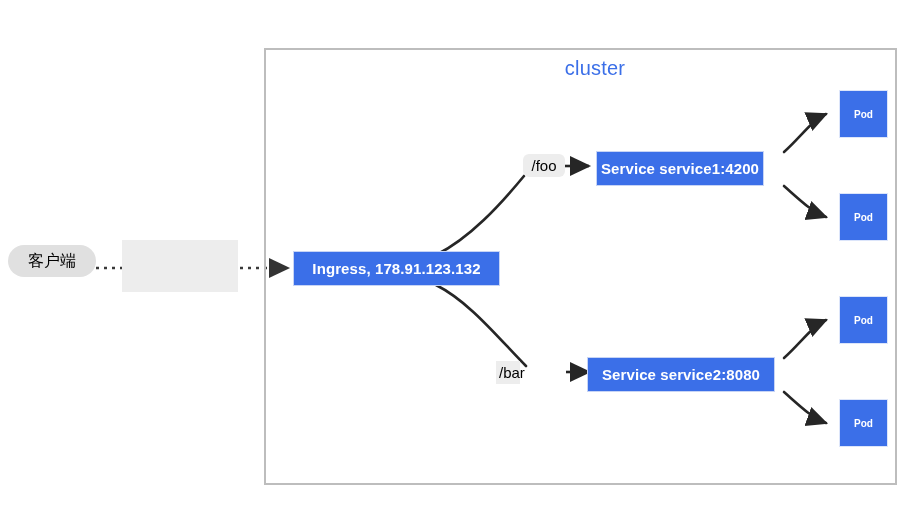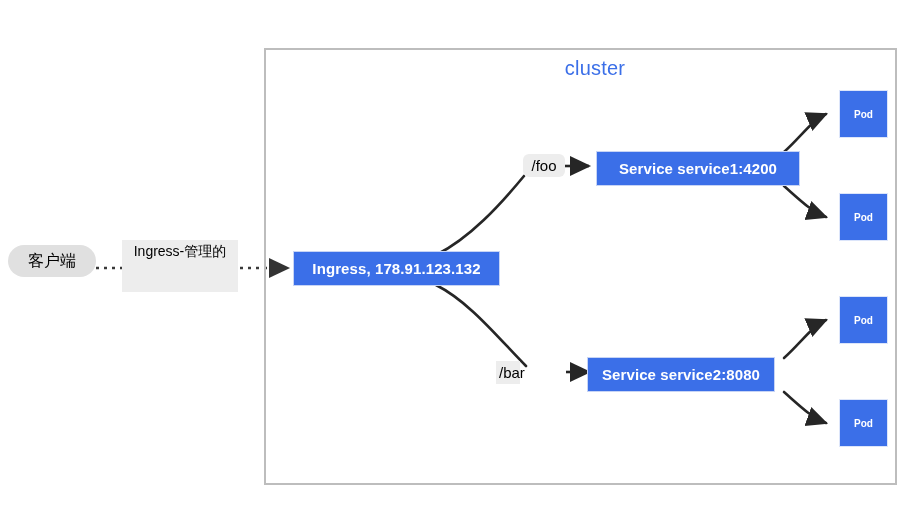--- a/index.html
+++ b/index.html
@@ -134,30 +134,29 @@
   </g>
 </svg>
 
 <div class="node cluster-box" style="left:264px; top:48px; width:633px; height:437px;"></div>
 
 <div class="node cluster-label" style="left:520px; top:57px; width:150px; height:22px;">cluster</div>
 
 <div class="node client-box" style="left:8px; top:245px; width:88px; height:32px;">客户端</div>
 
 <div class="edge-label-multiline" style="left:122px; top:240px; width:116px; height:52px;">
-  <div>Ingress-管理的</div>
 </div>
 
 <div class="node blue-box" style="left:293px; top:251px; width:207px; height:35px;">Ingress, 178.91.123.132</div>
 
 <div class="edge-label" style="left:523px; top:154px; width:42px; height:23px; line-height:21px;border-radius:6px;">/foo</div>
 
 <div class="edge-label" style="left:496px; top:361px; width:24px; height:23px; line-height:21px;">/bar</div>
 
-<div class="node blue-box" style="left:596px; top:151px; width:204px; height:35px;">Service service1:4200</div>
+<div class="node blue-box" style="left:596px; top:151px; width:168px; height:35px;">Service service1:4200</div>
 
 <div class="node blue-box" style="left:587px; top:357px; width:188px; height:35px;">Service service2:8080</div>
 
 <div class="node pod-box" style="left:839px; top:90px; width:49px; height:48px;">Pod</div>
 
 <div class="node pod-box" style="left:839px; top:193px; width:49px; height:48px;">Pod</div>
 
 <div class="node pod-box" style="left:839px; top:296px; width:49px; height:48px;">Pod</div>
 
 <div class="node pod-box" style="left:839px; top:399px; width:49px; height:48px;">Pod</div>

